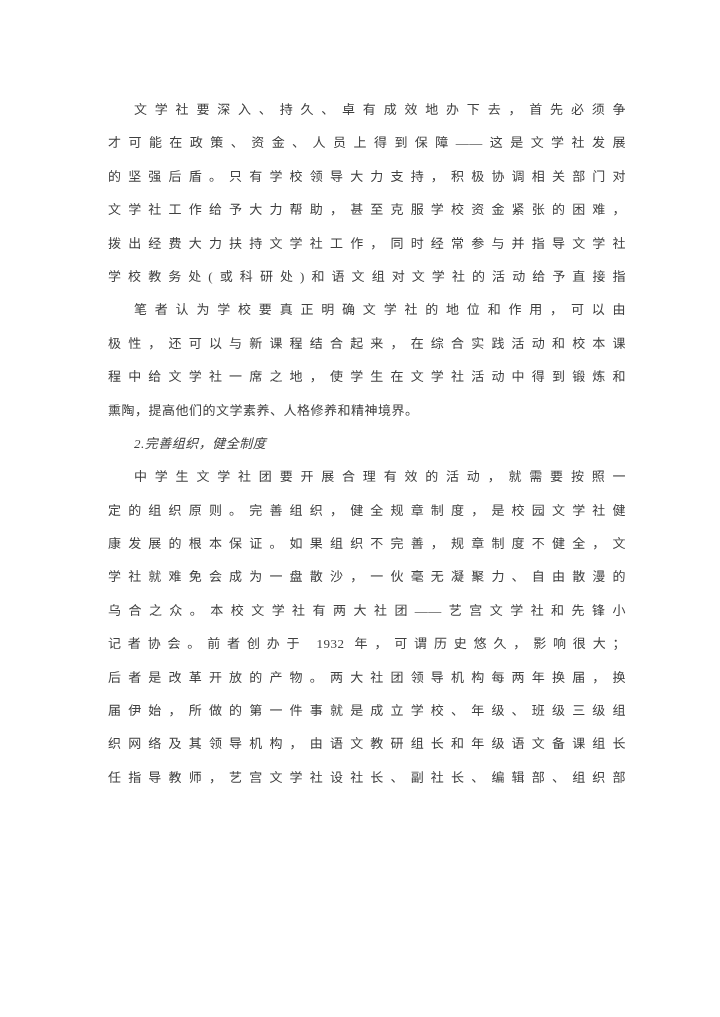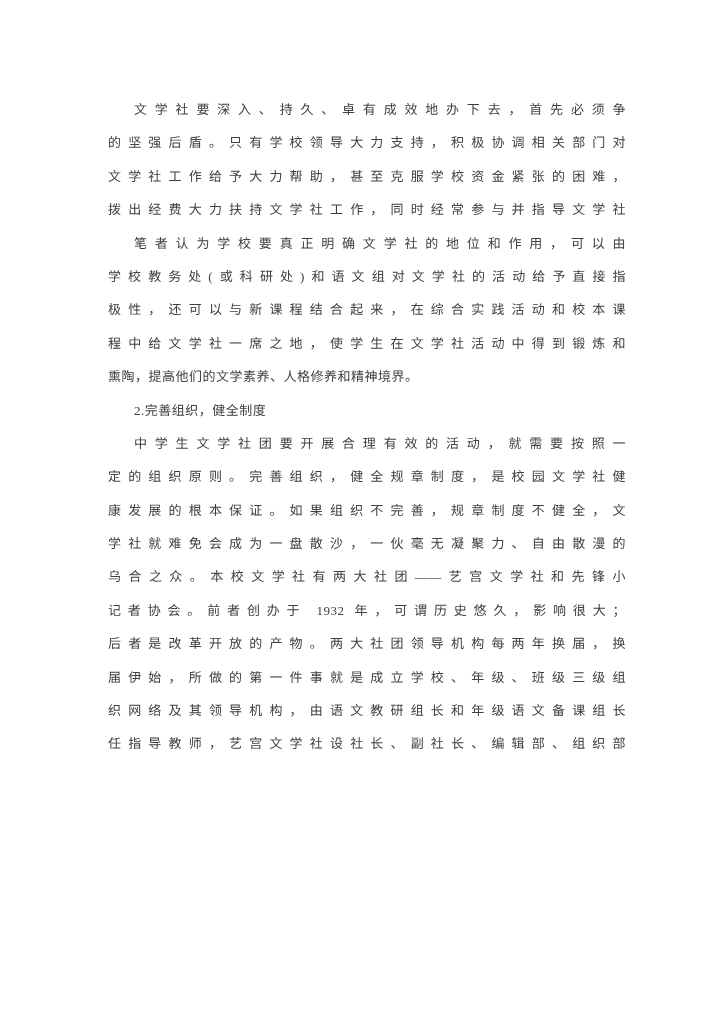--- a/index.html
+++ b/index.html
@@ -37,38 +37,40 @@
     letter-spacing: 0.5px;
   }
   .line.indent {
     text-indent: 2em;
   }
   .line.end {
     text-align-last: left;
   }
   .line.heading {
     text-align-last: left;
+    font-style: italic;
   }
 </style>
 </head>
 <body>
 
 <div class="page">
   <div class="text-block">
 
     <div class="para">
       <div class="line indent">文学社要深入、持久、卓有成效地办下去，首先必须争</div>
+      <div class="line">才可能在政策、资金、人员上得到保障——这是文学社发展</div>
       <div class="line">的坚强后盾。只有学校领导大力支持，积极协调相关部门对</div>
       <div class="line">文学社工作给予大力帮助，甚至克服学校资金紧张的困难，</div>
       <div class="line">拨出经费大力扶持文学社工作，同时经常参与并指导文学社</div>
     </div>
 
     <div class="para">
+      <div class="line">学校教务处(或科研处)和语文组对文学社的活动给予直接指</div>
       <div class="line indent">笔者认为学校要真正明确文学社的地位和作用，可以由</div>
-      <div class="line">学校教务处(或科研处)和语文组对文学社的活动给予直接指</div>
       <div class="line">极性，还可以与新课程结合起来，在综合实践活动和校本课</div>
       <div class="line">程中给文学社一席之地，使学生在文学社活动中得到锻炼和</div>
       <div class="line end">熏陶，提高他们的文学素养、人格修养和精神境界。</div>
     </div>
 
     <div class="para">
       <div class="line indent heading">2.完善组织，健全制度</div>
     </div>
 
     <div class="para">

